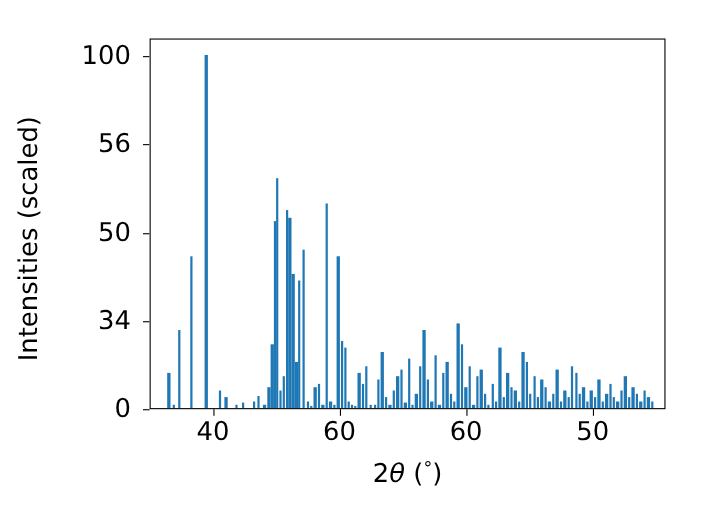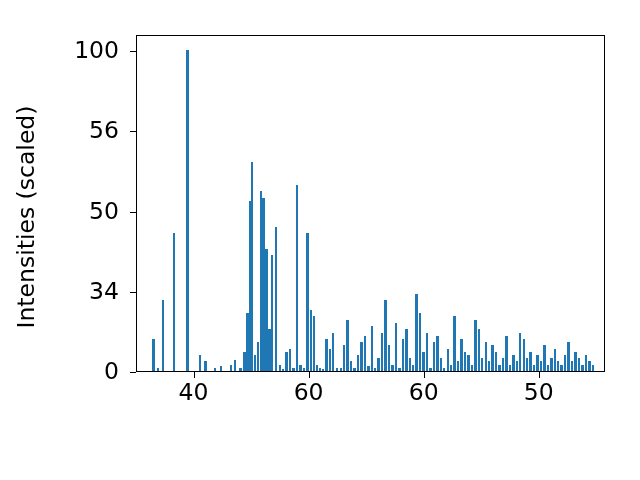--- a/index.html
+++ b/index.html
@@ -261,14 +261,15 @@
       <div class="xtick-mark" style="left: 193.546px;"></div>
       <div class="xtick-label" style="left: 193.546px;">40</div>
       <div class="xtick-mark" style="left: 308.638px;"></div>
       <div class="xtick-label" style="left: 308.638px;">60</div>
       <div class="xtick-mark" style="left: 423.73px;"></div>
       <div class="xtick-label" style="left: 423.73px; text-align: right;">60</div>
       <div class="xtick-mark" style="left: 538.822px;"></div>
       <div class="xtick-label" style="left: 538.822px;">50</div>
     </div>
 
+  <div id="xlabel"><span>2</span><span class="ital">θ</span><span> (</span><span class="deg-sup">°</span><span>)</span></div>
 
 </div>
 
 </body></html>

